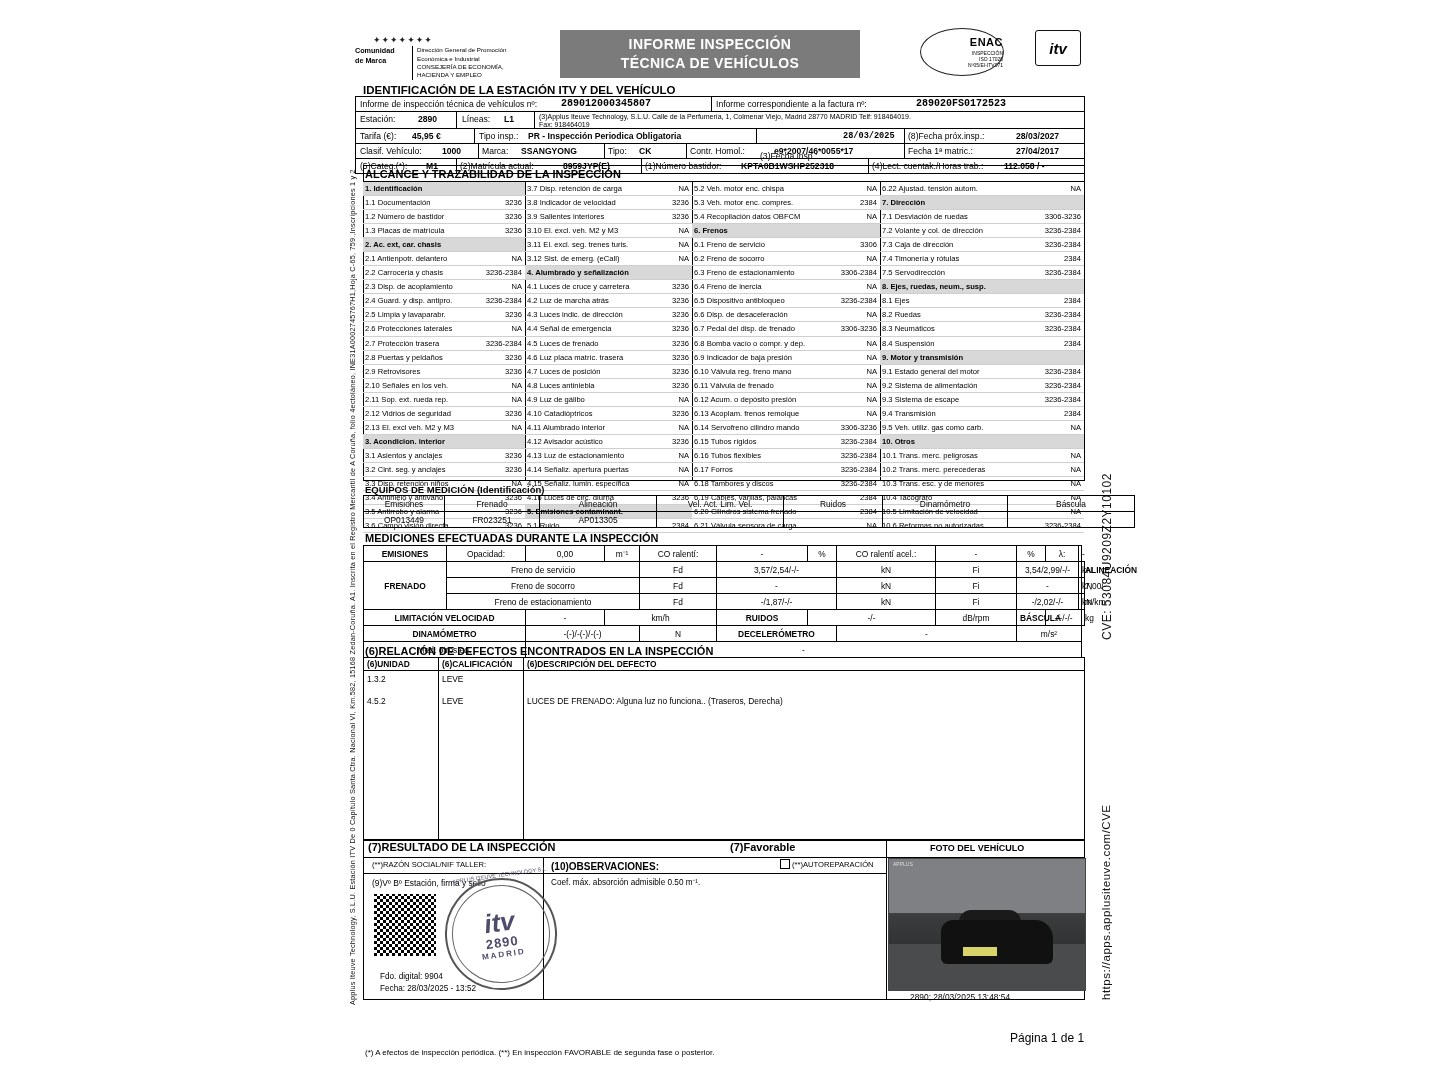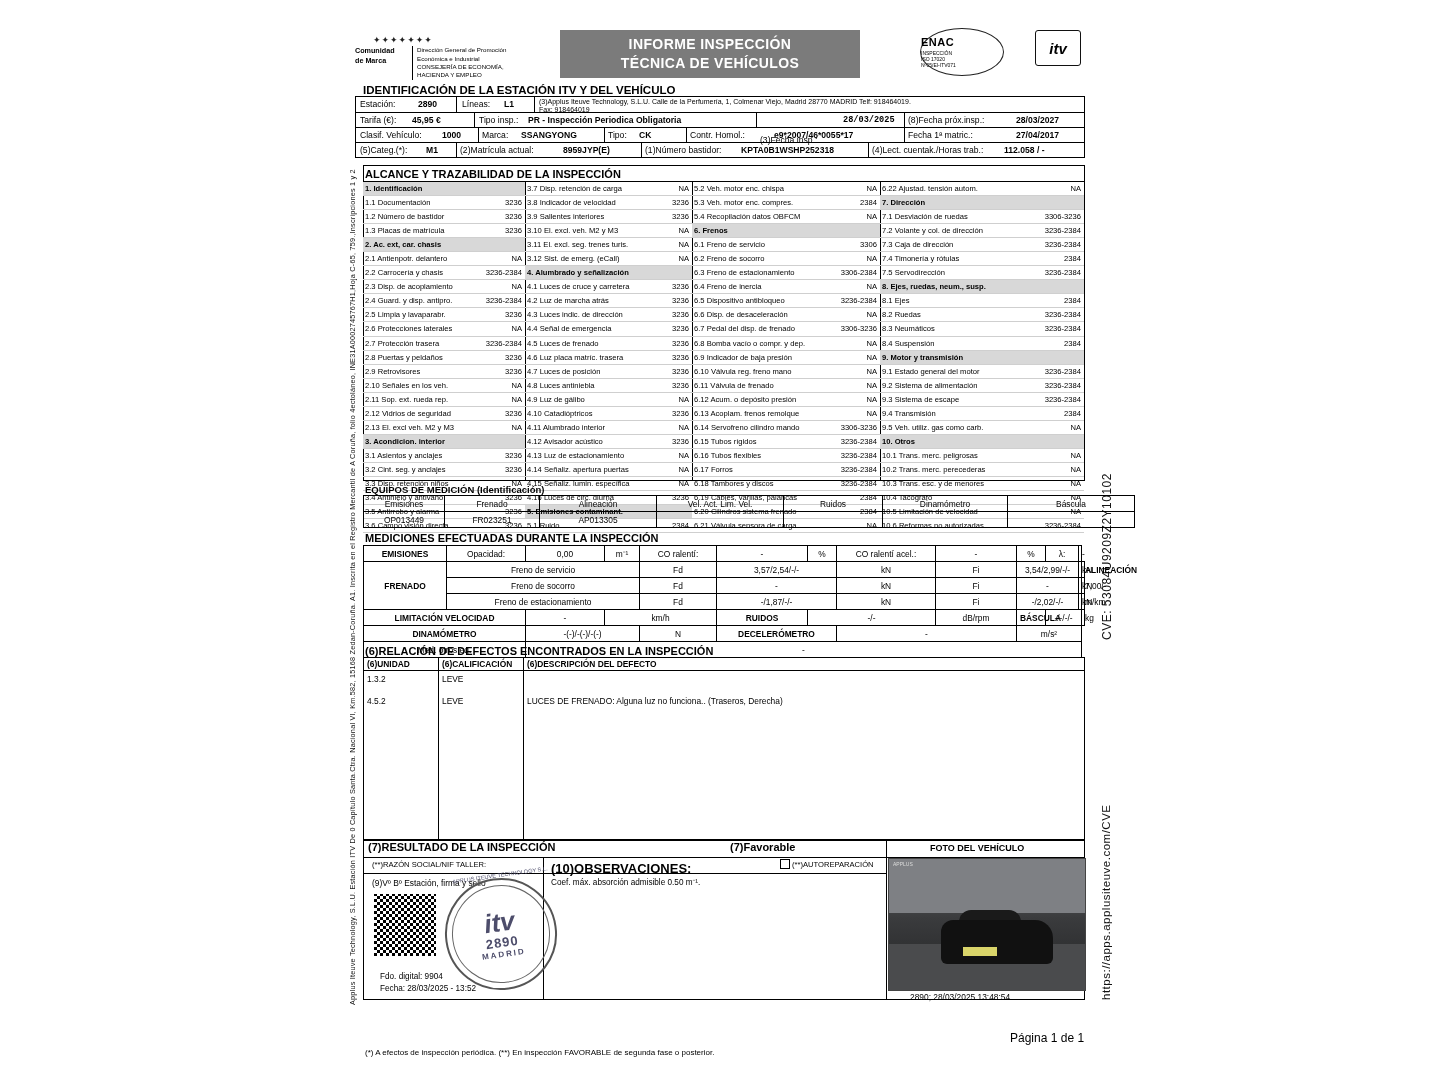--- a/index.html
+++ b/index.html
@@ -41,21 +41,21 @@
   .logo-cm .big{font-weight:bold;font-size:7.2px;}
   .title-band{
     position:absolute;left:205px;top:0px;width:300px;height:48px;
     background:#7b7b7b;color:#fff;display:flex;flex-direction:column;
     align-items:center;justify-content:center;font-weight:bold;font-size:14px;
     letter-spacing:.4px;line-height:1.35;
   }
   .enac{position:absolute;left:565px;top:-2px;width:90px;height:52px;text-align:center;}
   .enac .oval{
     width:82px;height:46px;border:1.5px solid #222;border-radius:50%;
-    display:flex;flex-direction:column;align-items:flex-start;justify-content:center;
+    display:flex;flex-direction:column;align-items:flex-end;justify-content:center;
     font-size:5px;line-height:1.2;
   }
   .enac .oval .nm{font-weight:bold;font-size:11px;letter-spacing:.5px;}
   .itvlogo{
     position:absolute;left:680px;top:0px;width:44px;height:34px;border:1.5px solid #111;
     border-radius:3px;display:flex;align-items:center;justify-content:center;
     font-weight:bold;font-size:15px;font-style:italic;background:#fff;
   }
 
   
@@ -174,20 +174,27 @@
       </div>
     </div>
 
     <div class="itvlogo">itv</div>
   </div>
 
   <div style="position:absolute;left:363px;top:84px;" class="sec-title">IDENTIFICACIÓN DE LA ESTACIÓN ITV Y DEL VEHÍCULO</div>
 
   <div id="idblock" style="top:96px;">
 
+    <div class="idrow" style="height:16px;">
+      <span class="cell" style="left:4px;">Informe de inspección técnica de vehículos nº:</span>
+      <span class="cell cellb mono" style="left:205px;font-size:10px;top:1px;">289012000345807</span>
+      <span class="vdiv" style="left:355px;"></span>
+      <span class="cell" style="left:360px;">Informe correspondiente a la factura nº:</span>
+      <span class="cell cellb mono" style="left:560px;font-size:10px;top:1px;">289020FS0172523</span>
+    </div>
 
     <div class="idrow" style="height:17px;">
       <span class="cell" style="left:4px;">Estación:</span>
       <span class="cell cellb" style="left:62px;">2890</span>
       <span class="vdiv" style="left:100px;"></span>
       <span class="cell" style="left:106px;">Líneas:</span>
       <span class="cell cellb" style="left:148px;">L1</span>
       <span class="vdiv" style="left:178px;"></span>
       <span class="cell xsmall" style="left:183px;top:1px;">(3)Applus Iteuve Technology, S.L.U. Calle de la Perfumería, 1, Colmenar Viejo, Madrid 28770 MADRID Telf: 918464019.</span>
       <span class="cell xsmall" style="left:183px;top:9px;">Fax: 918464019</span>
@@ -788,21 +795,21 @@
   <div class="ln" style="left:543px;top:857px;width:1px;height:143px;"></div>
 
   <div style="position:absolute;left:368px;top:841px;" class="secbar">(7)RESULTADO DE LA INSPECCIÓN</div>
   <div style="position:absolute;left:730px;top:841px;font-weight:bold;font-size:11px;">(7)Favorable</div>
 
   <div style="position:absolute;left:372px;top:860px;font-size:7.6px;">(**)RAZÓN SOCIAL/NIF TALLER:</div>
   <div style="position:absolute;left:780px;top:859px;width:8px;height:8px;border:1px solid #000;"></div>
   <div style="position:absolute;left:792px;top:860px;font-size:7.6px;">(**)AUTOREPARACIÓN</div>
 
   <div style="position:absolute;left:372px;top:878px;font-size:8.4px;">(9)Vº Bº Estación, firma y sello</div>
-  <div style="position:absolute;left:551px;top:861px;font-size:13px;font-weight:bold;">(10)OBSERVACIONES:</div>
+  <div style="position:absolute;left:551px;top:861px;font-size:10px;font-weight:bold;">(10)OBSERVACIONES:</div>
   <div style="position:absolute;left:551px;top:876px;font-size:8.2px;">Coef. máx. absorción admisible 0.50 m⁻¹.</div>
 
   <div class="qr" style="left:374px;top:894px;"></div>
 
   <div class="stamp" style="left:445px;top:878px;">
     <div class="ring"></div>
     <div class="it">itv</div>
     <div class="n">2890</div>
     <div class="m">MADRID</div>
   </div>

